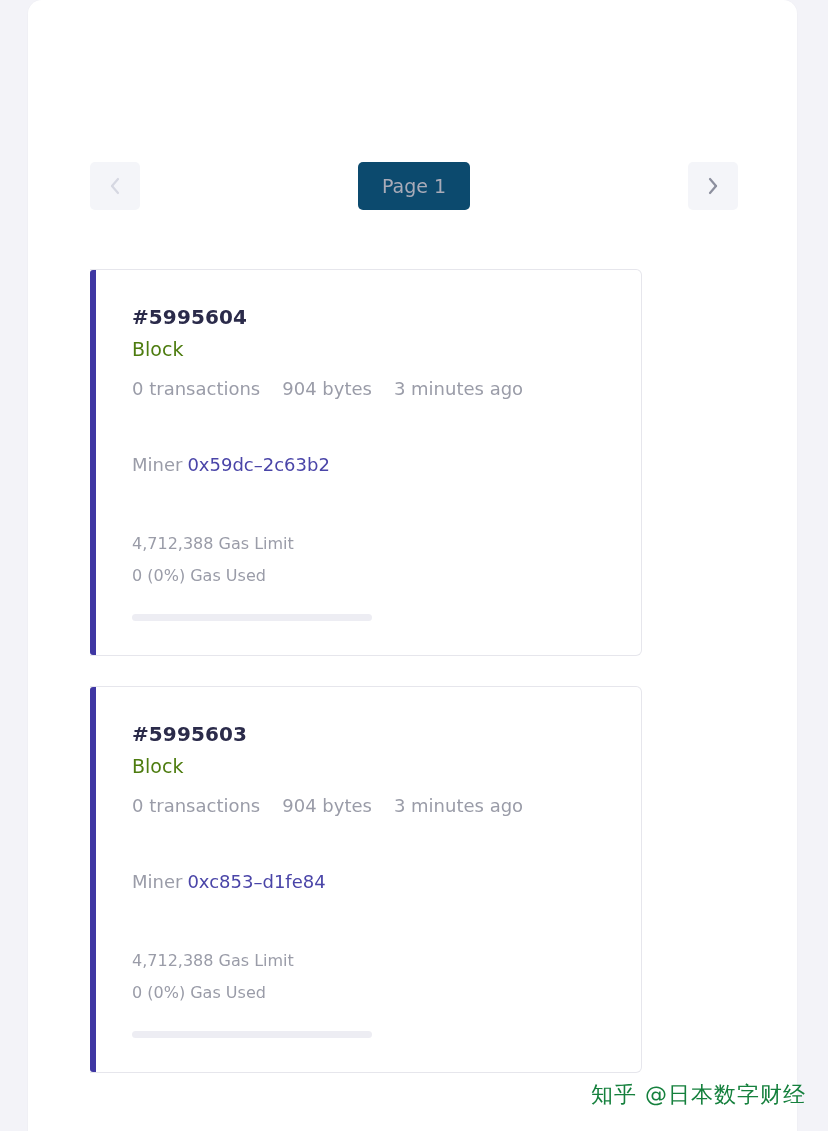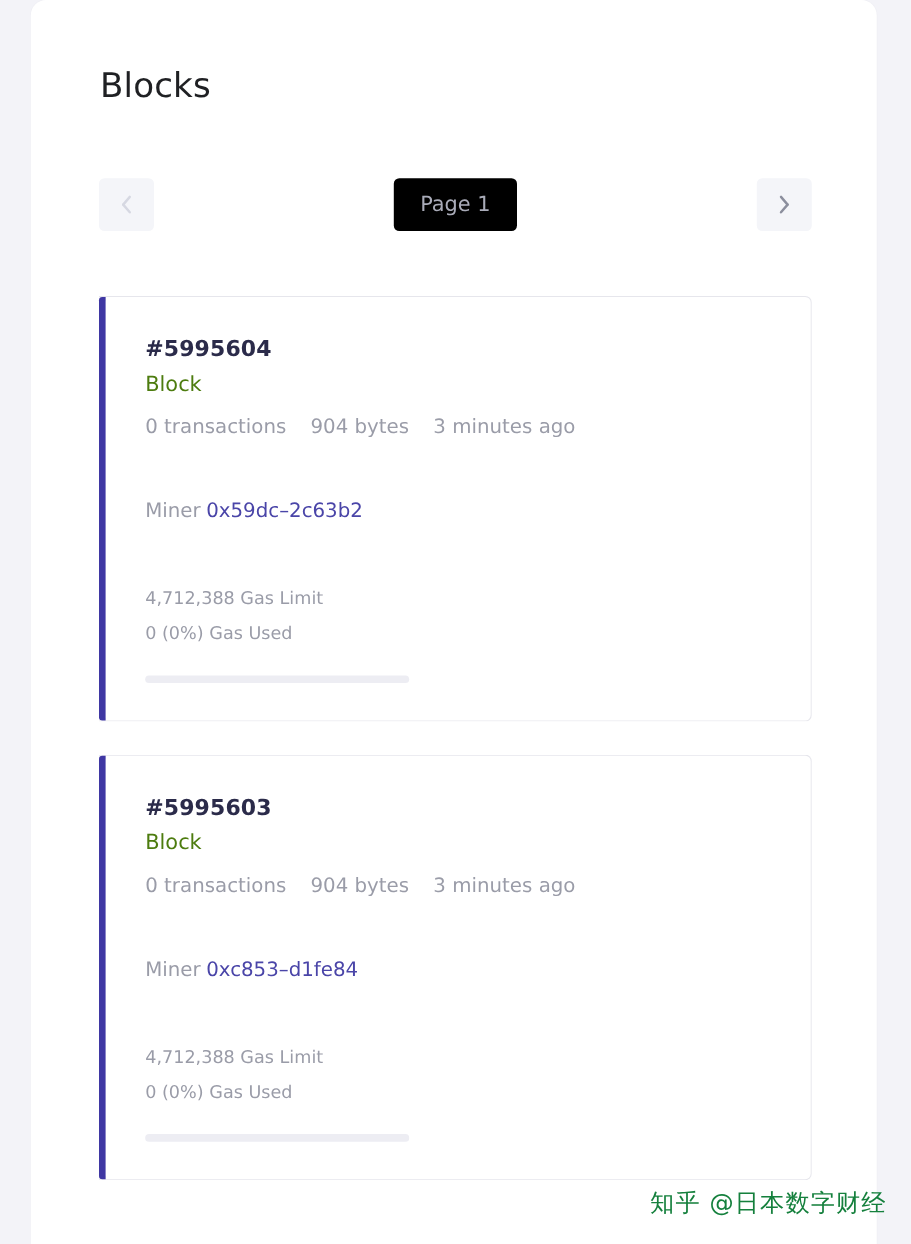--- a/index.html
+++ b/index.html
@@ -68,21 +68,21 @@
 
   .pager-prev { left: 0px; width: 50px; }
   .pager-next { right: 0px; width: 50px; }
 
   .pager-page {
     position: absolute;
     left: 268px;
     top: 0;
     width: 112px;
     height: 48px;
-    background: #000000;
+    background: #0c4a6e;
     border: none;
     border-radius: 5px;
     display: flex;
     align-items: center;
     justify-content: center;
     font-family: "DejaVu Sans", "Liberation Sans", sans-serif;
     font-size: 19px;
     color: #a9abb8;
     cursor: pointer;
   }
@@ -104,21 +104,21 @@
   
   .card-list {
     position: absolute;
     left: 62px;
     top: 269px;
     width: 648px;
   }
 
   .block-card {
     position: relative;
-    width: 648px;
+    width: 552px;
     background: #ffffff;
     border: 1px solid #e6e6ec;
     border-left: none;
     border-radius: 0 6px 6px 0;
     margin-bottom: 30px;
     padding: 32px 0 34px 42px;
   }
 
   .card-accent {
     position: absolute;
@@ -205,21 +205,20 @@
     pointer-events: none;
     z-index: 40;
     margin-top: 21px;
   }
 </style>
 </head>
 <body>
 
 <div class="app-panel">
 
-  <h1 class="page-title">Blocks</h1>
 
   <div class="pager">
 
     <button class="pager-btn pager-prev">
       <span>
         <svg class="chevron chev-disabled" viewBox="0 0 14 22" aria-hidden="true">
           <line x1="10" y1="4" x2="4" y2="11"></line>
           <line x1="4" y1="11" x2="10" y2="18"></line>
         </svg>
       </span>

